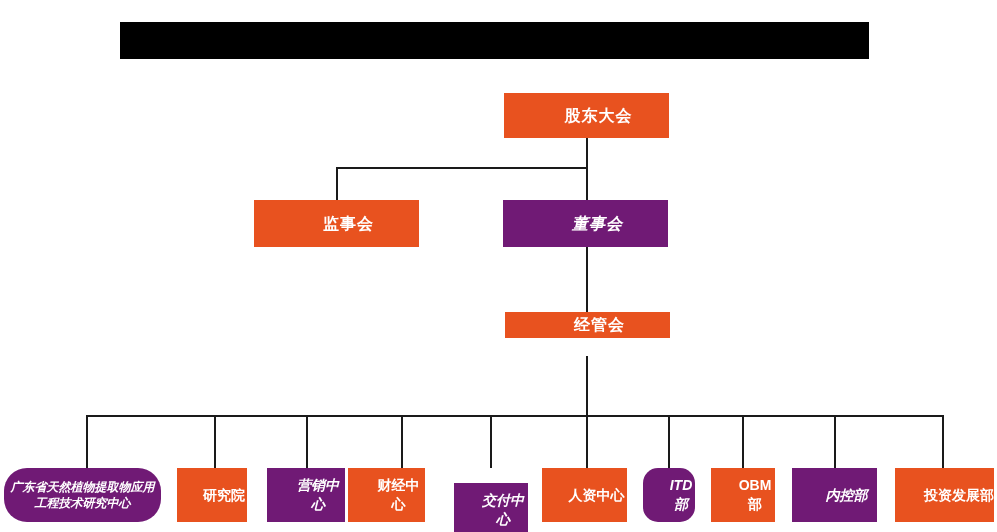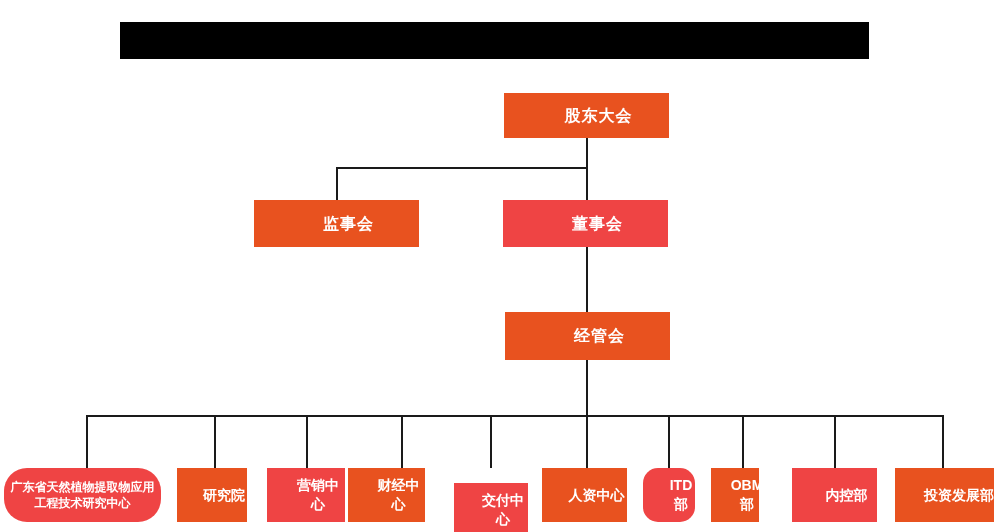--- a/index.html
+++ b/index.html
@@ -25,21 +25,21 @@
     align-items: center;
     justify-content: center;
     text-align: center;
     color: #ffffff;
     font-weight: bold;
     box-sizing: border-box;
     line-height: 1.35;
     padding-left: 24px;
   }
   .node.primary   { background: #e8521f; }
-  .node.secondary { background: #ef4444; }
+  .node.secondary { background: #701a75; font-style: italic; }
   .lvl1 { font-size: 16px; letter-spacing: 1px; }
   .lvl2 { font-size: 16px; letter-spacing: 1px; }
   .lvl4 { font-size: 14px; }
   .lvl4.long { font-size: 12px; padding: 2px 4px; }
   .line {
     position: absolute;
     background: #1a1a1a;
   }
 </style>
 </head>
@@ -70,21 +70,21 @@
     <span>股东大会</span>
   </div>
 
   <div class="node primary lvl2" style="left:254px; top:200px; width:165px; height:47px;">
     <span>监事会</span>
   </div>
   <div class="node secondary lvl2" style="left:503px; top:200px; width:165px; height:47px;">
     <span>董事会</span>
   </div>
 
-  <div class="node primary lvl2" style="left:505px; top:312px; width:165px; height:48px;">
+  <div class="node primary lvl2" style="left:505px; top:312px; width:165px; height:26px;">
     <span>经管会</span>
   </div>
 
   <div class="node secondary lvl4 long" style="left:4px; top:468px; width:157px; height:54px;border-radius:23px;">
     <span>广东省天然植物提取物应用工程技术研究中心</span>
   </div>
   <div class="node primary lvl4" style="left:177px; top:468px; width:70px; height:54px;">
     <span>研究院</span>
   </div>
   <div class="node secondary lvl4" style="left:267px; top:468px; width:78px; height:54px;">
@@ -95,21 +95,21 @@
   </div>
   <div class="node secondary lvl4" style="left:454px; top:483px; width:74px; height:54px;text-align:center;">
     <span>交付中心</span>
   </div>
   <div class="node primary lvl4" style="left:542px; top:468px; width:85px; height:54px;">
     <span>人资中心</span>
   </div>
   <div class="node secondary lvl4" style="left:643px; top:468px; width:52px; height:54px;border-radius:15px;">
     <span>ITD部</span>
   </div>
-  <div class="node primary lvl4" style="left:711px; top:468px; width:48px; height:54px;">
+  <div class="node primary lvl4" style="left:711px; top:468px; width:64px; height:54px;">
     <span>OBM部</span>
   </div>
   <div class="node secondary lvl4" style="left:792px; top:468px; width:85px; height:54px;">
     <span>内控部</span>
   </div>
   <div class="node primary lvl4" style="left:895px; top:468px; width:99px; height:54px;justify-content:flex-end;">
     <span>投资发展部</span>
   </div>
 
 </div>

